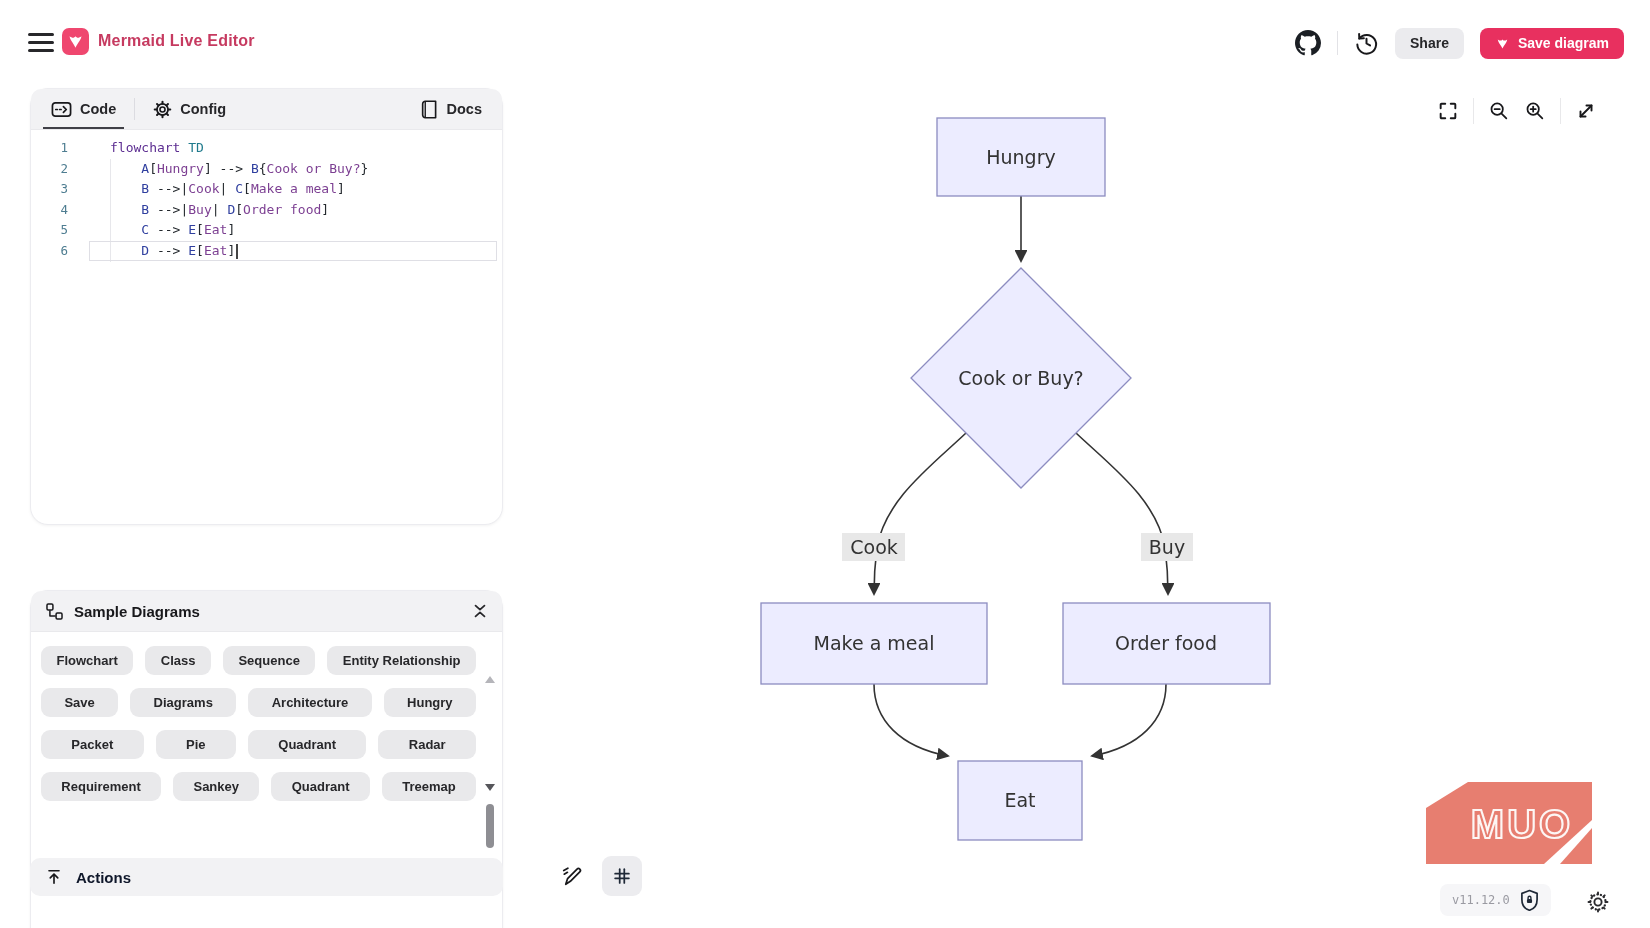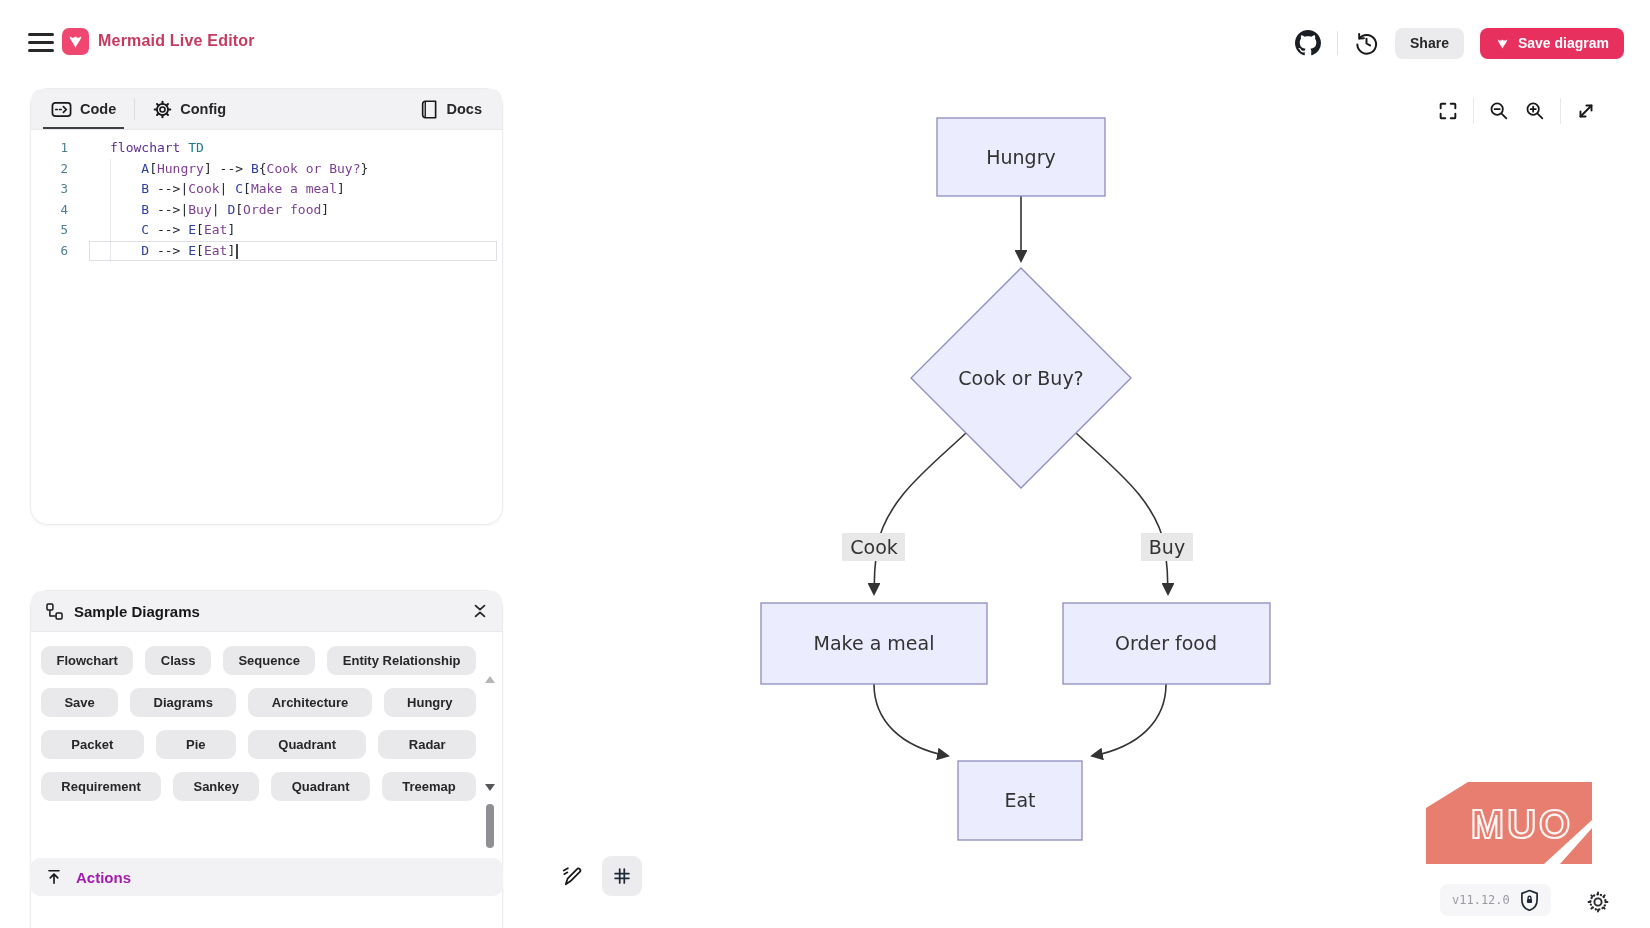--- a/index.html
+++ b/index.html
@@ -43,21 +43,21 @@
   .samples-body{position:relative;padding:14px 26px 0 10px}
   .srow{display:flex;gap:12px;margin-bottom:13px}
   .sbtn{flex:1 1 auto;height:29px;border-radius:9px;background:#e9e9eb;display:flex;align-items:center;justify-content:center;font-size:13px;font-weight:bold;color:#27272a;padding:0 14px;white-space:nowrap;cursor:pointer}
   .sscroll{position:absolute;right:7px;top:44px;bottom:10px;width:10px}
   .sscroll .thumb{position:absolute;left:1px;width:8px;top:128px;height:44px;border-radius:4px;background:#8e8e93}
   .arr{position:absolute;left:0;width:0;height:0;border-left:5px solid transparent;border-right:5px solid transparent}
   .arr.up{top:0;border-bottom:7px solid #b5b5ba}
   .arr.dn{bottom:0;border-top:7px solid #55555a}
 
   .actions-bar{position:absolute;left:30px;top:858px;width:473px;height:38px;background:#f2f2f4;border-radius:10px;display:flex;align-items:center;gap:12px;padding:0 14px;box-sizing:border-box;cursor:pointer}
-  .actions-label{font-size:15px;font-weight:bold;color:#a21caf}
+  .actions-label{font-size:15px;font-weight:bold;color:#0f172a}
   .mini-tools{position:absolute;left:552px;top:856px;display:flex;align-items:center;gap:10px}
   .iconbtn{display:flex;align-items:center;justify-content:center;cursor:pointer}
   .grid-btn{width:40px;height:40px;border-radius:9px;background:#ececef}
   .pen-btn{width:40px;height:40px;border-radius:9px}
 
   
   .dg-toolbar{position:absolute;left:1437px;top:94px;height:34px;display:flex;align-items:center;gap:14px}
   .dg-div{width:1px;height:26px;background:#e8e8ea}
 
   

